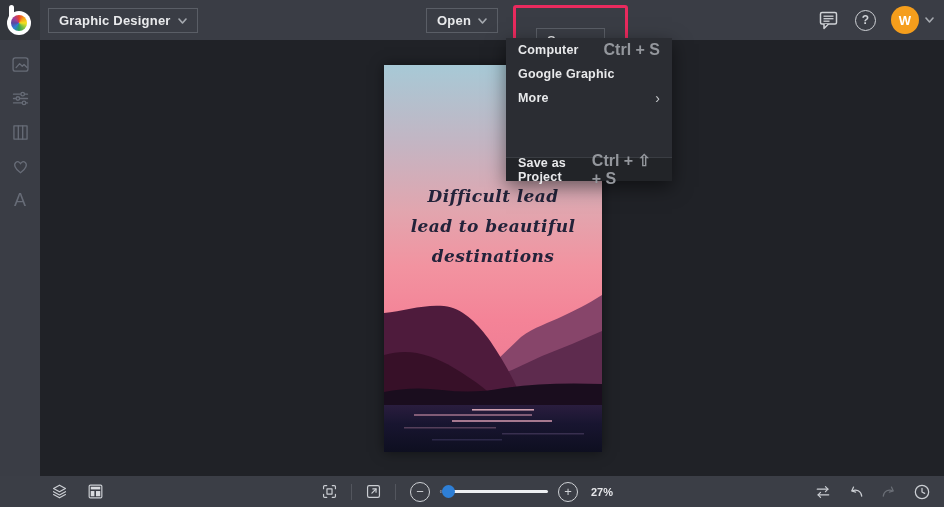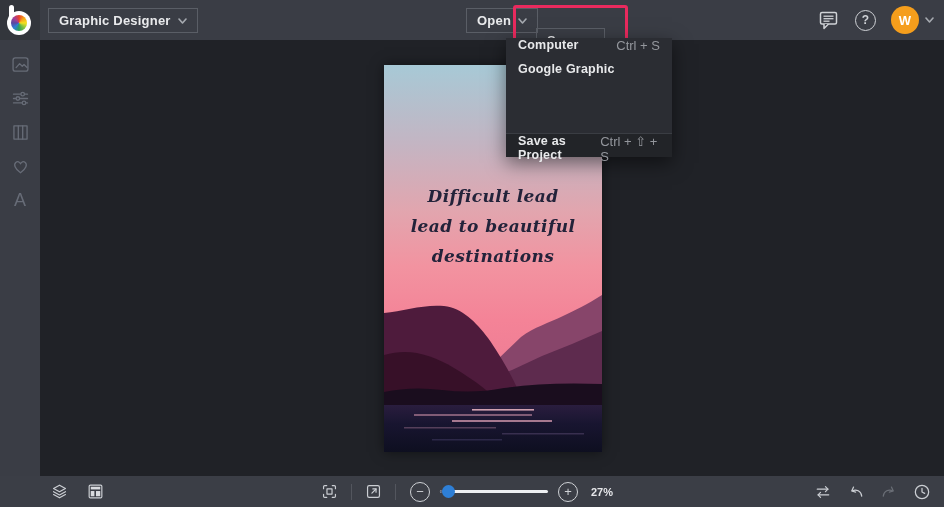--- a/index.html
+++ b/index.html
@@ -14,21 +14,21 @@
   .logo-b { position:relative; width:26px; height:30px; }
   .logo-asc { position:absolute; left:2px; top:0; width:5px; height:20px; background:#fff; border-radius:3px; }
   .logo-bowl { position:absolute; left:0; bottom:0; width:24px; height:24px; background:#fff; border-radius:50%;
                display:flex; align-items:center; justify-content:center; }
   .logo-wheel { width:16px; height:16px; border-radius:50%;
                 background:conic-gradient(#e8412c,#f7a51b,#f4e11f,#7ec242,#2e9e5b,#2f7fd6,#5b48a2,#a23f97,#e8412c); }
   .tb-btn { position:absolute; top:8px; height:25px; display:flex; align-items:center; gap:7px;
             border:1px solid #5a5e66; border-radius:0; padding:0 10px; color:#e9eaec;
             font-size:13px; font-weight:700; letter-spacing:.2px; cursor:pointer; background:transparent; }
   .mode-btn { left:48px; }
-  .open-btn { left:426px;margin-left:40px; }
+  .open-btn { left:426px; }
   .save-wrap { position:absolute; left:505px; top:5px; padding:20px; border:3px solid #e92a5e; border-radius:3px;margin-left:8px; }
   .save-btn { position:relative; top:0; left:0; }
   .save-btn.tb-btn { position:relative; }
   .chev { width:9px; height:6px; flex:0 0 auto; }
   .chev polyline { fill:none; stroke:#a6aab0; stroke-width:1.6; stroke-linecap:round; stroke-linejoin:round; }
   .tb-right { position:absolute; right:10px; top:0; height:40px; display:flex; align-items:center; gap:15px; }
   .icon-btn { display:flex; align-items:center; justify-content:center; cursor:pointer; }
   .icon-btn svg { display:block; }
   .help-circle { width:21px; height:21px; border:1.5px solid #cfd2d6; border-radius:50%;
                  color:#cfd2d6; font-size:12px; font-weight:700; display:flex; align-items:center; justify-content:center; }
@@ -48,24 +48,24 @@
             background:linear-gradient(180deg,#a7c9d6 0%,#c3b5c3 20%,#e2a5ae 38%,#f293a0 52%,#f48397 66%,#ef7e95 76%,#ee7c93 84%);
             box-shadow:0 0 12px rgba(0,0,0,.5); overflow:hidden; }
   .canvas svg.scene { position:absolute; left:0; top:0; width:100%; height:100%; }
   .quote { position:absolute; top:116px; left:0; width:100%; text-align:center; z-index:2;
            font-family:"DejaVu Serif", serif; font-style:italic; font-weight:700;
            font-size:17px; line-height:30px; color:#23233a; letter-spacing:.4px; }
 
   
   .menu { position:absolute; left:506px; top:38px; width:166px; background:#2b2d33; z-index:40;
           box-shadow:0 6px 18px rgba(0,0,0,.5); }
-  .menu-item { height:24px; display:flex; align-items:flex-start; justify-content:space-between;
+  .menu-item { height:24px; display:flex; align-items:center; justify-content:space-between;
                padding:0 12px; cursor:pointer; }
   .menu-item .lbl { color:#e8e9eb; font-size:12.5px; font-weight:700; letter-spacing:.2px; }
-  .menu-item .sc  { color:#94979d; font-size:13px; font-weight:400; }
+  .menu-item .sc  { color:#94979d; font-size:16px; font-weight:700; }
   .menu-item .sub { color:#c6c8cc; font-size:14px; line-height:1; }
   .menu-item.last { background:#222428; border-top:1px solid #3a3d43;margin-top:47px; }
 
   
   .bottombar { position:absolute; left:0; right:0; bottom:0; height:31px; background:#3b3e46; z-index:25; }
   .bb-left { position:absolute; left:50px; top:0; height:31px; display:flex; align-items:center; gap:17px; }
   .bb-center { position:absolute; left:320px; top:0; height:31px; display:flex; align-items:center; }
   .bb-right { position:absolute; right:12px; top:0; height:31px; display:flex; align-items:center; gap:13px; }
   .bb-icon { display:flex; align-items:center; justify-content:center; cursor:pointer; }
   .bb-icon svg { stroke:#cbced3; fill:none; stroke-width:1.5; stroke-linecap:round; stroke-linejoin:round; display:block; }
@@ -208,20 +208,24 @@
 
   <div class="menu">
     <div class="menu-item">
       <span class="lbl">Computer</span>
       <span class="sc">Ctrl + S</span>
     </div>
     <div class="menu-item">
       <span class="lbl">Google Graphic</span>
       <span class="sc"></span>
     </div>
+    <div class="menu-item">
+      <span class="lbl">More</span>
+      <span class="sub">›</span>
+    </div>
     <div class="menu-item last">
       <span class="lbl">Save as Project</span>
       <span class="sc">Ctrl + ⇧ + S</span>
     </div>
   </div>
 
   <div class="bottombar">
     <div class="bb-left">
       <div class="bb-icon">
         <svg width="19" height="19" viewBox="0 0 24 24">

